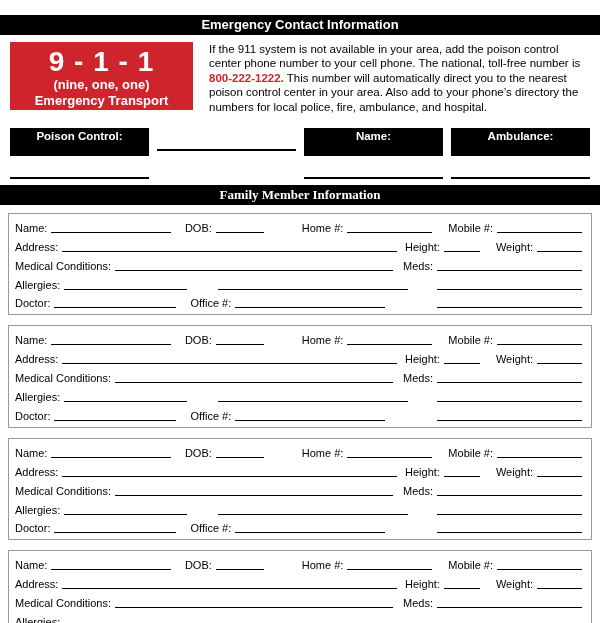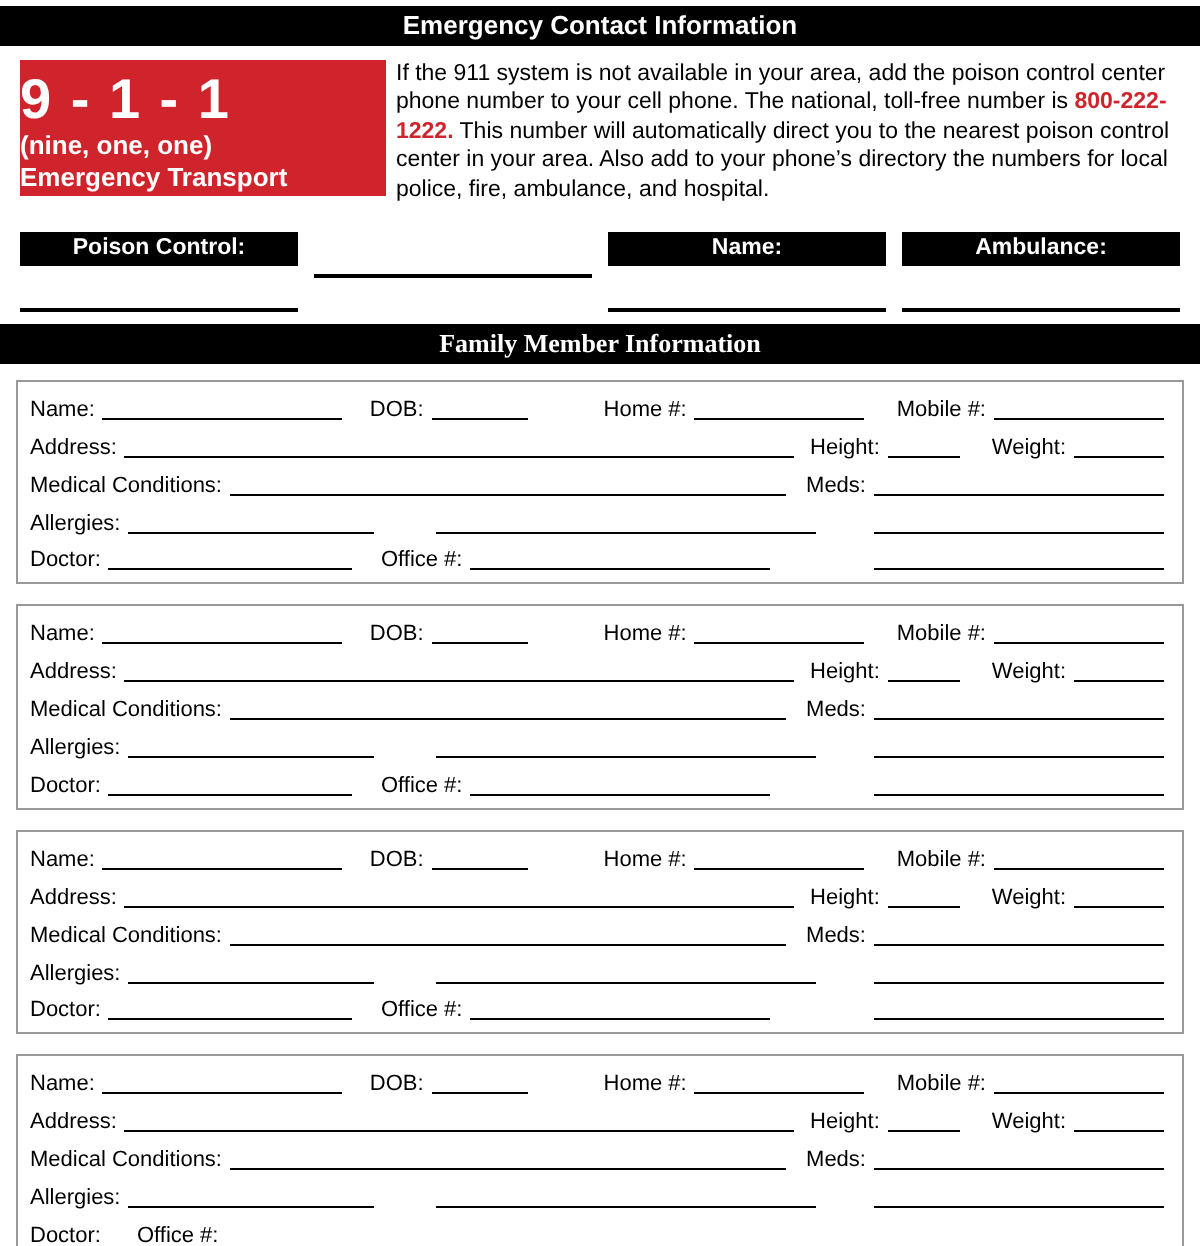--- a/index.html
+++ b/index.html
@@ -9,45 +9,45 @@
     background: #ffffff;
     font-family: "Liberation Sans", sans-serif;
     color: #000;
   }
   .bar {
     background: #000; color: #fff;
     font-weight: bold; font-size: 13px;
     text-align: center; height: 20px; line-height: 20px;
     width: 100%;
   }
-  .top-bar { margin-top: 3px; }
+  .top-bar { margin-top: 15px; }
 
   
   .intro-row { display: flex; margin: 7px 10px 0 10px; }
   .red-box {
     width: 183px; min-width: 183px; height: 68px;
     background: #d0242c; color: #fff;
-    text-align: left; padding-top: 5px;
+    text-align: center; padding-top: 5px;
   }
   .red-number { font-size: 28px; font-weight: bold; line-height: 30px; letter-spacing: 1px; }
   .red-phonetic { font-size: 13px; font-weight: bold; line-height: 15px; }
   .red-caption { font-size: 13px; font-weight: bold; line-height: 17px; }
   .intro-text {
-    flex: 1; margin-left: 5px; padding-right: 2px;
+    flex: 1; margin-left: 16px; padding-right: 2px;
     font-size: 11.5px; line-height: 14.4px;
   }
   .phone-red { color: #d0242c; font-weight: bold; }
 
   
   .contacts-row { display: flex; gap: 8px; margin: 14px 10px 0 10px; }
   .contact-col { flex: 1; }
   .contact-box {
     background: #000; color: #fff;
     font-weight: bold; font-size: 11.5px;
-    text-align: center; height: 17px; line-height: 17px;
+    text-align: center; height: 28px; line-height: 17px;
   }
   .contact-line { margin-top: 21px; border-bottom: 2px solid #000; height: 0; }
 
   .family-bar { margin-top: 6px; font-family: Liberation Serif, serif; }
 
   
   .member-block {
     margin: 10px 8px 0 8px;
     border: 1.5px solid #999999;
     padding: 3px 9px 3px 6px;

